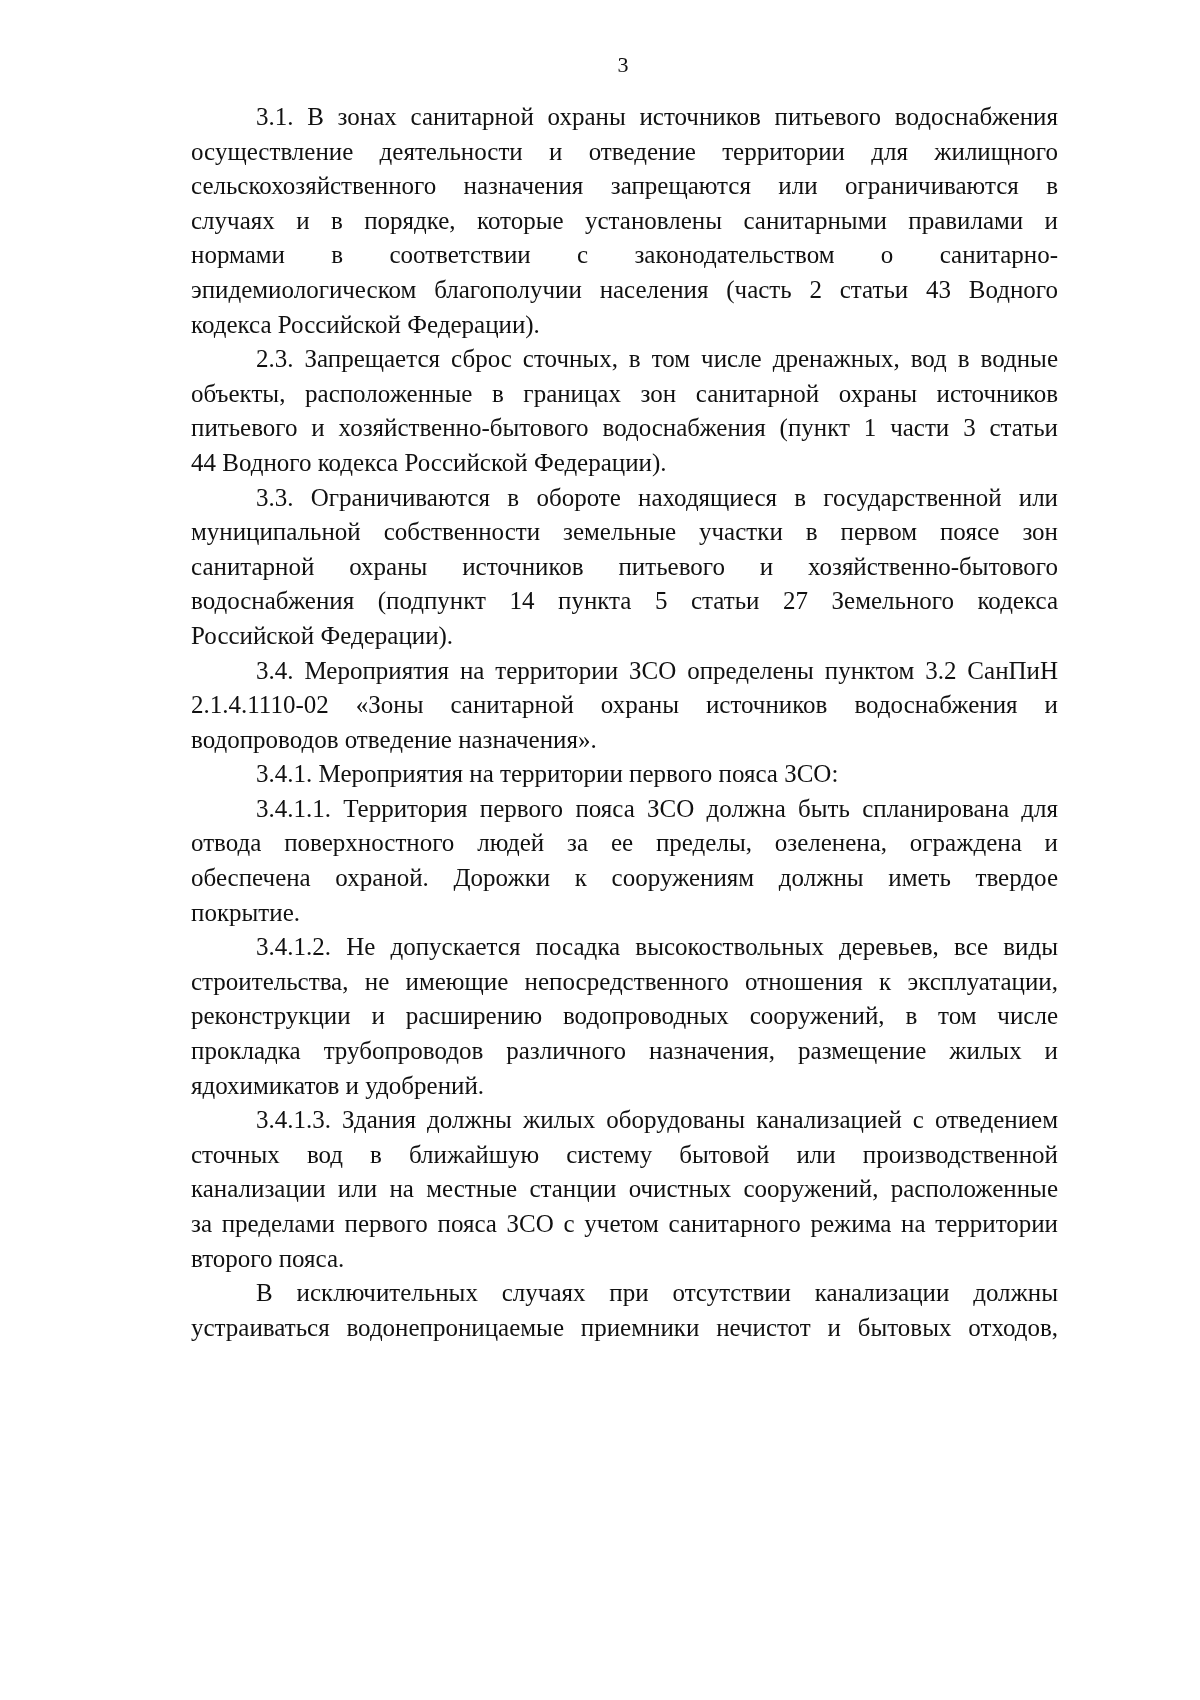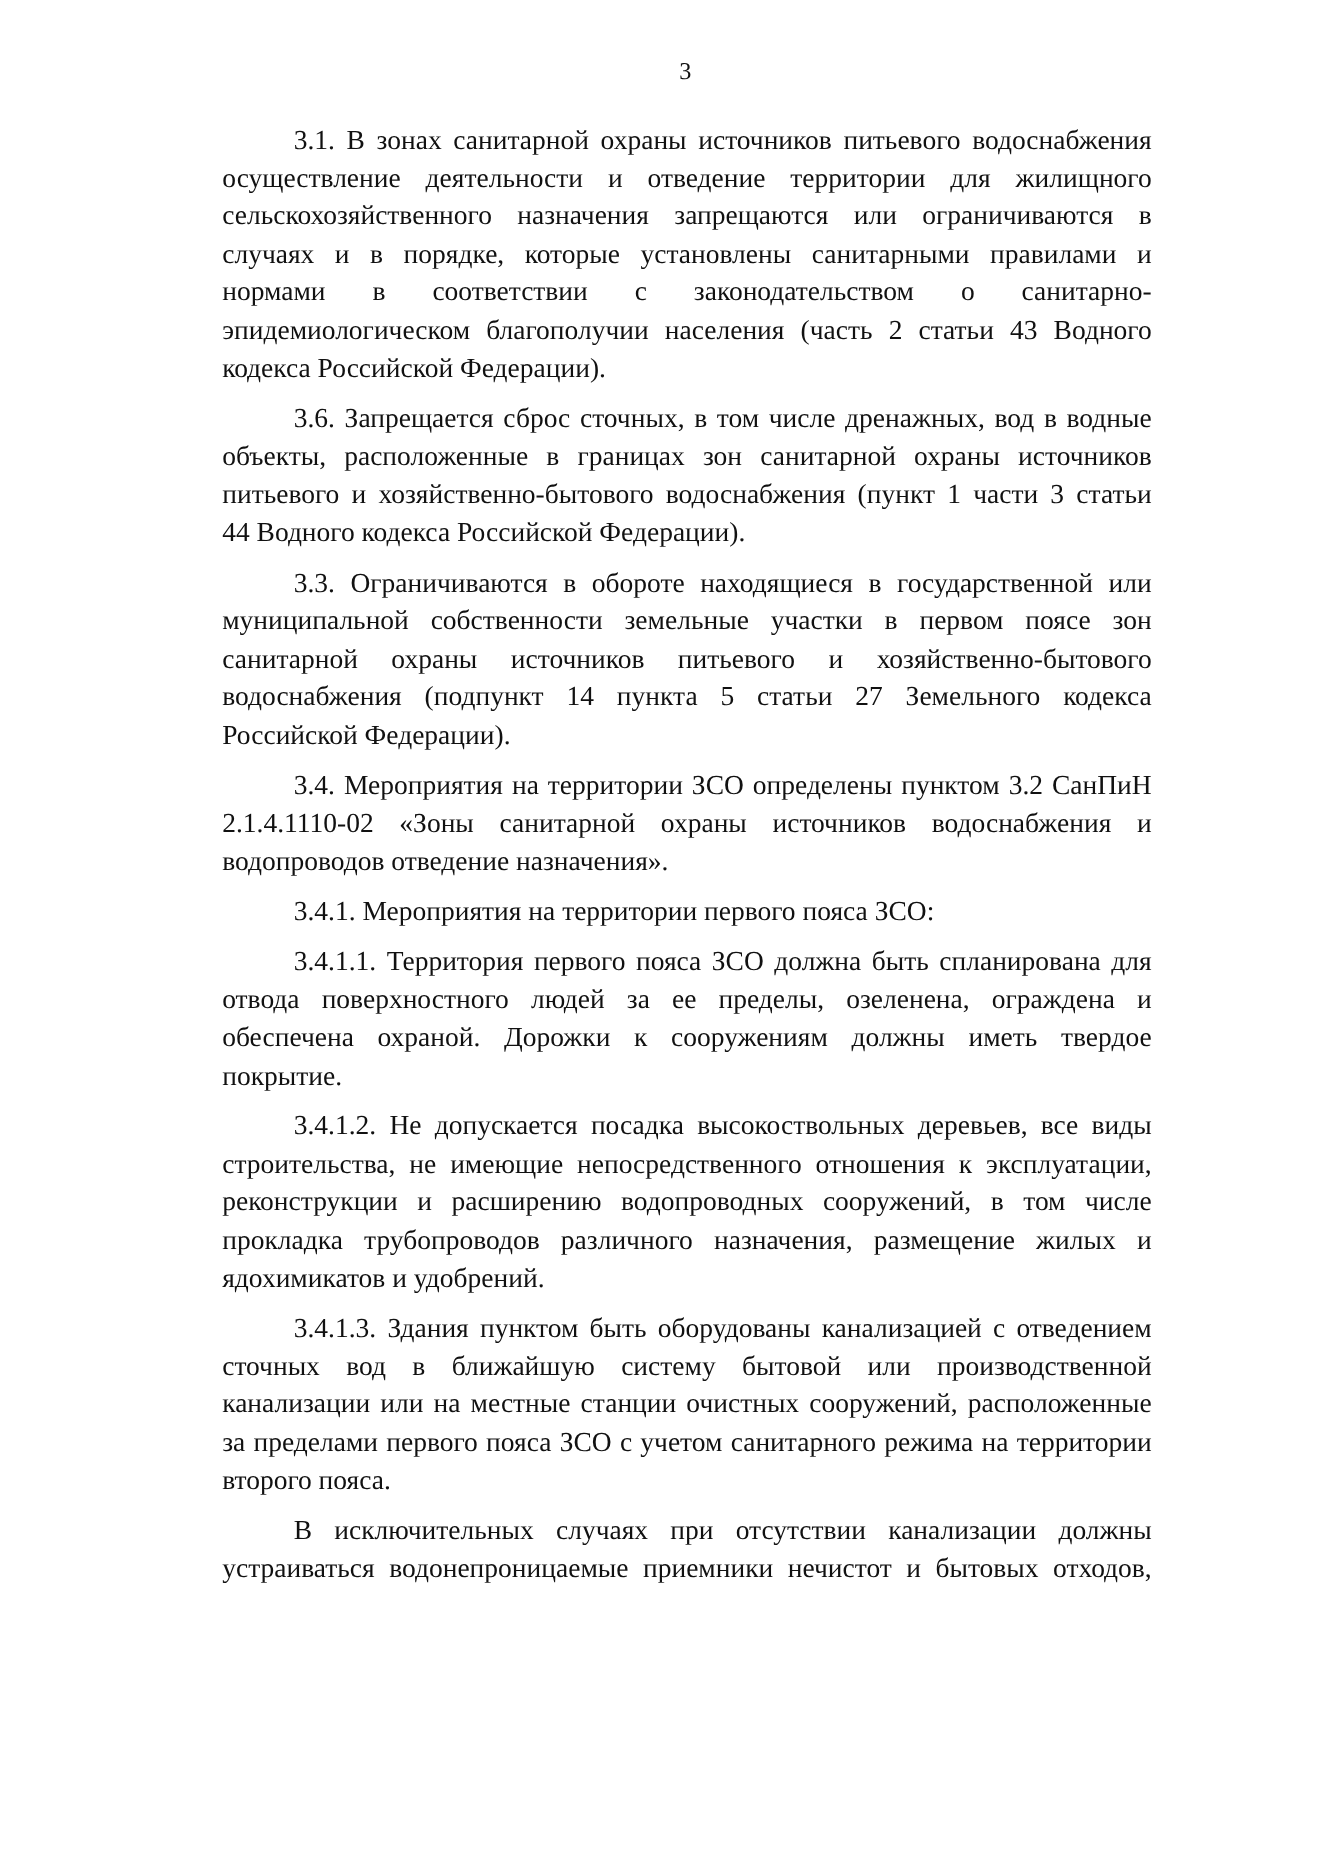--- a/index.html
+++ b/index.html
@@ -17,39 +17,39 @@
     position: absolute; left: 191px; top: 100px; width: 867px;
     font-size: 25px;
   }
   .line {
     height: 34.6px; line-height: 34.6px; white-space: nowrap;
     text-align: justify; text-align-last: justify;
     overflow: visible;
   }
   .line.first { padding-left: 65px; }
   .line.last { text-align: right; text-align-last: left; }
-  .para { margin: 11px; }
+  .para { margin: 0; }
 </style>
 </head>
 <body>
 
 <div class="page">
   <div class="page-number">3</div>
   <div class="body-text" id="body">
       <div class="para">
         <div class="line first">3.1. В зонах санитарной охраны источников питьевого водоснабжения</div>
         <div class="line">осуществление деятельности и отведение территории для жилищного</div>
         <div class="line">сельскохозяйственного назначения запрещаются или ограничиваются в</div>
         <div class="line">случаях и в порядке, которые установлены санитарными правилами и</div>
         <div class="line">нормами в соответствии с законодательством о санитарно-</div>
         <div class="line">эпидемиологическом благополучии населения (часть 2 статьи 43 Водного</div>
         <div class="line last">кодекса Российской Федерации).</div>
       </div>
       <div class="para">
-        <div class="line first">3.6. Запрещается сброс сточных, в том числе дренажных, вод в водные</div>
+        <div class="line first">2.3. Запрещается сброс сточных, в том числе дренажных, вод в водные</div>
         <div class="line">объекты, расположенные в границах зон санитарной охраны источников</div>
         <div class="line">питьевого и хозяйственно-бытового водоснабжения (пункт 1 части 3 статьи</div>
         <div class="line last">44 Водного кодекса Российской Федерации).</div>
       </div>
       <div class="para">
         <div class="line first">3.3. Ограничиваются в обороте находящиеся в государственной или</div>
         <div class="line">муниципальной собственности земельные участки в первом поясе зон</div>
         <div class="line">санитарной охраны источников питьевого и хозяйственно-бытового</div>
         <div class="line">водоснабжения (подпункт 14 пункта 5 статьи 27 Земельного кодекса</div>
         <div class="line last">Российской Федерации).</div>
@@ -69,21 +69,21 @@
         <div class="line last">покрытие.</div>
       </div>
       <div class="para">
         <div class="line first">3.4.1.2. Не допускается посадка высокоствольных деревьев, все виды</div>
         <div class="line">строительства, не имеющие непосредственного отношения к эксплуатации,</div>
         <div class="line">реконструкции и расширению водопроводных сооружений, в том числе</div>
         <div class="line">прокладка трубопроводов различного назначения, размещение жилых и</div>
         <div class="line last">ядохимикатов и удобрений.</div>
       </div>
       <div class="para">
-        <div class="line first">3.4.1.3. Здания пунктом быть оборудованы канализацией с отведением</div>
+        <div class="line first">3.4.1.3. Здания должны жилых оборудованы канализацией с отведением</div>
         <div class="line">сточных вод в ближайшую систему бытовой или производственной</div>
         <div class="line">канализации или на местные станции очистных сооружений, расположенные</div>
         <div class="line">за пределами первого пояса ЗСО с учетом санитарного режима на территории</div>
         <div class="line last">второго пояса.</div>
       </div>
       <div class="para">
         <div class="line first">В исключительных случаях при отсутствии канализации должны</div>
         <div class="line last-continues">устраиваться водонепроницаемые приемники нечистот и бытовых отходов,</div>
       </div>
     </div>

